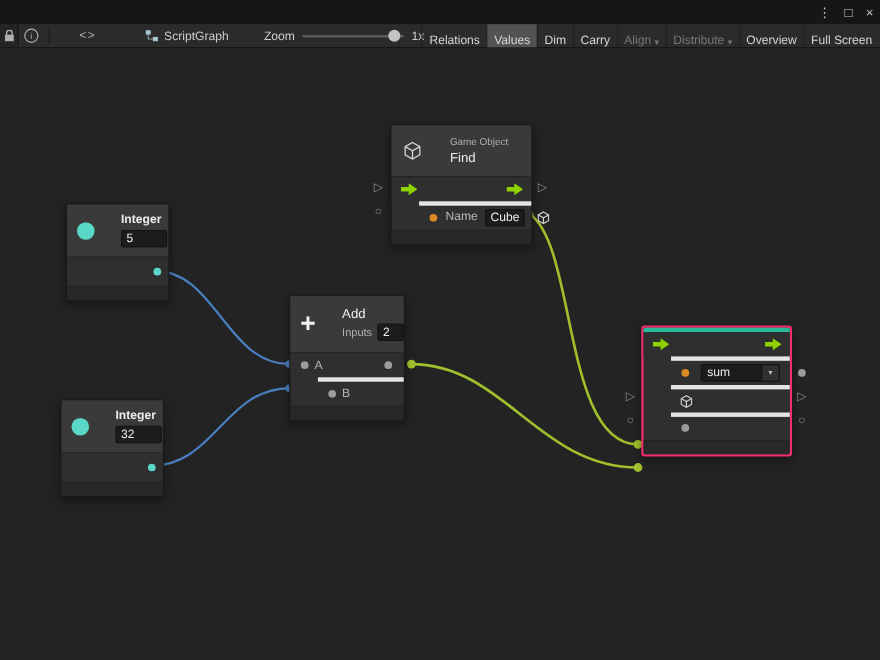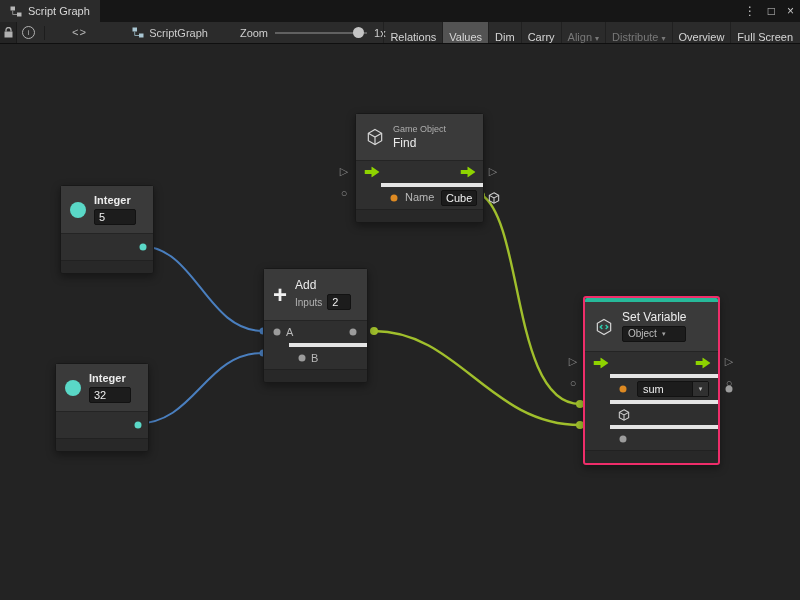--- a/index.html
+++ b/index.html
@@ -32,21 +32,21 @@
   .gbtn .caret{font-size:8px;}
 
   
   .canvas{position:absolute;left:0;top:44px;width:800px;height:556px;background:#232323;overflow:hidden;}
   .wires{position:absolute;left:0;top:0;}
 
   
   .node{position:absolute;background:#2f2f2f;border:1px solid #181818;border-radius:3px;box-shadow:0 3px 8px rgba(0,0,0,.4);}
   .node.selected{border:2px solid #ee2d6a;}
   .accent-strip{height:4px;background:#27b99a;border-radius:2px 2px 0 0;}
-  .n-header{background:#3a3a3a;border-bottom:1px solid #242424;display:flex;align-items:center;gap:8px;padding:0 9px;box-sizing:border-box;}
+  .n-header{background:#3a3a3a;border-bottom:1px solid #242424;display:flex;align-items:center;gap:24px;padding:0 9px;box-sizing:border-box;}
   .hcol{display:flex;flex-direction:column;justify-content:center;gap:3px;}
   .n-title{color:#ececec;font-size:12px;line-height:1;}
   .n-title.sm{font-size:11px;font-weight:bold;}
   .n-cat{color:#aeaeae;font-size:9px;line-height:1;}
   .n-row{position:relative;background:#2f2f2f;}
   .n-row.sep{border-top:4px solid #e5e5e5;margin-left:25px;}
   .n-footer{height:12px;background:#282828;border-top:1px solid #212121;border-radius:0 0 2px 2px;}
   .teal-ball{width:16px;height:16px;border-radius:50%;background:#5ad8c7;flex:0 0 auto;}
   .plus-glyph{color:#f0f0f0;font-size:24px;font-weight:bold;line-height:1;flex:0 0 auto;}
   .vbox{display:inline-block;background:#1c1c1c;border:1px solid #121212;border-radius:2px;color:#efefef;
@@ -68,28 +68,20 @@
   .select .sel-dd{width:15px;border-left:1px solid #121212;background:#303030;color:#c0c0c0;font-size:7px;
     display:flex;align-items:center;justify-content:center;}
   .oport{position:absolute;transform:translate(-50%,-50%);color:#8f8f8f;font-size:11px;line-height:1;}
 </style>
 </head>
 <body>
 
 <div class="window">
 
   <div class="tabbar">
-    <div class="tab">
-      <svg width="12" height="11" viewBox="0 0 12 11">
-        <rect x="0.5" y="0.5" width="4.5" height="4" fill="#b8b8b8"></rect>
-        <rect x="7" y="6.5" width="4.5" height="4" fill="#b8b8b8"></rect>
-        <path d="M2.7 4.5 V8.5 H7" fill="none" stroke="#8c8c8c" stroke-width="1"></path>
-      </svg>
-      <span>Script Graph</span>
-    </div>
     <div class="win-controls">
       <span>⋮</span>
       <span>□</span>
       <span>×</span>
     </div>
   </div>
 
   <div class="toolbar">
     <button class="tbtn sq">
       <svg width="9" height="11" viewBox="0 0 9 11">
@@ -251,34 +243,20 @@
         <svg style="position:absolute;left:106px;top:4px" width="14" height="14" viewBox="0 0 24 24">
           <path d="M12 3l8 4.5v9L12 21l-8-4.5v-9z" fill="none" stroke="#cfcfcf" stroke-width="1.8"></path>
           <path d="M4 7.5l8 4.5 8-4.5M12 12v9" fill="none" stroke="#cfcfcf" stroke-width="1.8"></path>
         </svg>
       </div>
       <div class="n-footer"></div>
     </div>
 
     <div class="node selected" style="left:583px;top:252px;width:133px">
       <div class="accent-strip"></div>
-      <div class="n-header" style="height:50px">
-        <svg width="20" height="20" viewBox="0 0 24 24">
-          <path d="M12 3l8 4.5v9L12 21l-8-4.5v-9z" fill="none" stroke="#d8d8d8" stroke-width="1.4"></path>
-          <path d="M10 9.5 L7.5 12 L10 14.5" fill="none" stroke="#2fd0b0" stroke-width="1.6"></path>
-          <path d="M14 9.5 L16.5 12 L14 14.5" fill="none" stroke="#2fd0b0" stroke-width="1.6"></path>
-        </svg>
-        <div class="hcol">
-          <span class="n-title">Set Variable</span>
-          <span class="chip">
-            <span>Object</span>
-            <span class="caret">▾</span>
-          </span>
-        </div>
-      </div>
       <div class="n-row" style="height:22px">
         <svg class="arrow-icon" style="left:16px" width="15" height="11" viewBox="0 0 15 11">
           <path d="M0 3.5 H7 V0 L15 5.5 L7 11 V7.5 H0 Z" fill="#8ed300"></path>
         </svg>
         <svg class="arrow-icon" style="left:118px" width="15" height="11" viewBox="0 0 15 11">
           <path d="M0 3.5 H7 V0 L15 5.5 L7 11 V7.5 H0 Z" fill="#8ed300"></path>
         </svg>
       </div>
       <div class="n-row sep" style="height:22px">
         <span class="dot orange" style="left:13px;top:11px"></span>

